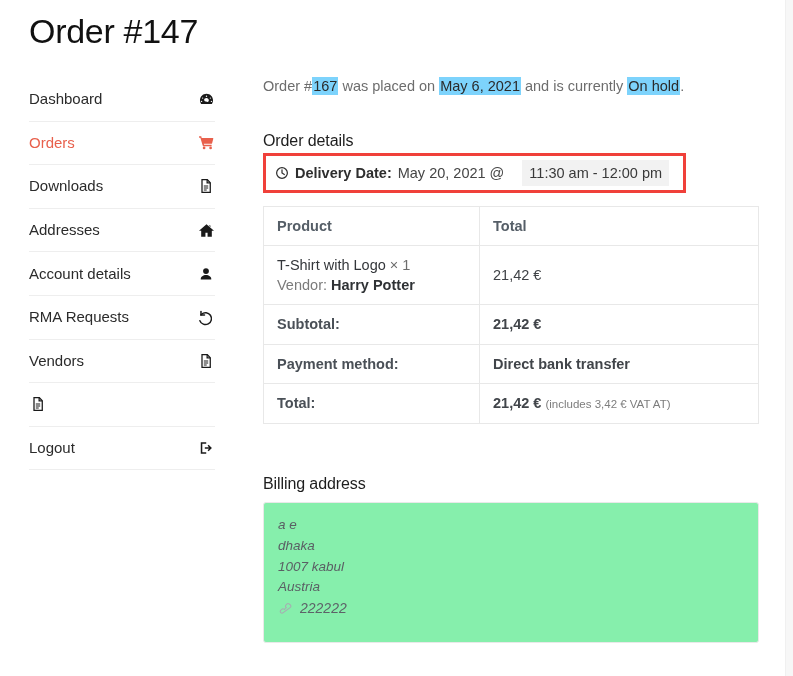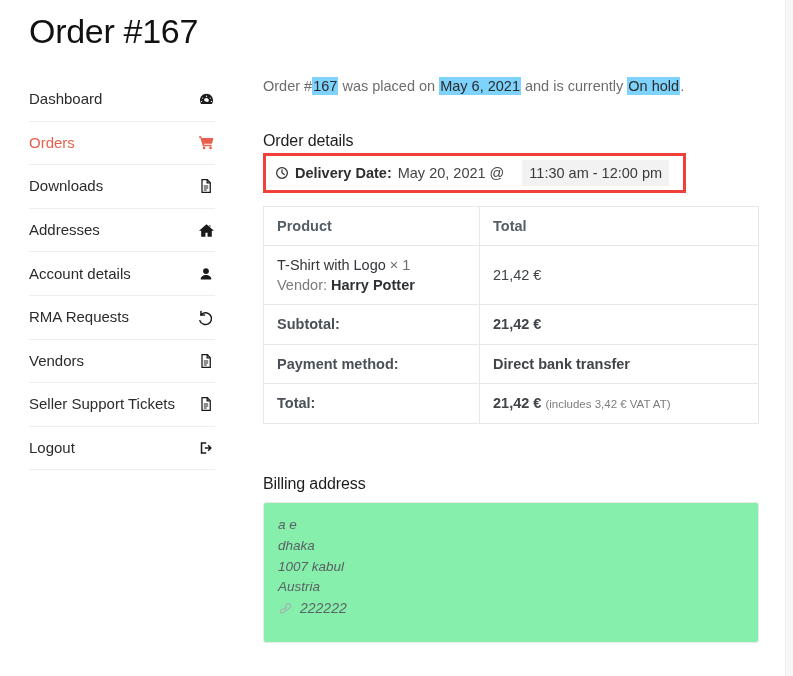--- a/index.html
+++ b/index.html
@@ -204,21 +204,21 @@
     width: 15px; height: 15px;
     color: #a7acb1;
     flex: none;
   }
 </style>
 </head>
 <body>
 
 <div id="page">
 
-  <div class="page-title">Order #167</div>
+  <div class="page-title">Order #147</div>
 
   <nav class="sidebar">
 
     <div class="nav-item">
       <span class="nav-label">Dashboard</span>
       <span class="nav-icon">
         <svg width="17" height="17" viewBox="0 0 24 24" fill="currentColor">
           <path d="M12 4C6.9 4 2.8 8.1 2.8 13.2c0 1.9.6 3.7 1.6 5.2h15.2c1-1.5 1.6-3.3 1.6-5.2C21.2 8.1 17.1 4 12 4zm0 2.4c.6 0 1 .4 1 1s-.4 1-1 1-1-.4-1-1 .4-1 1-1zM6.6 9.1c.5 0 .9.4.9.9s-.4.9-.9.9-.9-.4-.9-.9.4-.9.9-.9zm10.8 0c.5 0 .9.4.9.9s-.4.9-.9.9-.9-.4-.9-.9.4-.9.9-.9zM12 9.8c1.8 0 3.3 1.5 3.3 3.3 0 1.1-.5 2-1.3 2.6l-4.4-1.2c-.5-.6-.9-1.4-.9-2.2 0-1.5 1.5-2.5 3.3-2.5zM5.1 13.9c.5 0 .9.4.9.9s-.4.9-.9.9-.9-.4-.9-.9.4-.9.9-.9zm13.8 0c.5 0 .9.4.9.9s-.4.9-.9.9-.9-.4-.9-.9.4-.9.9-.9z"></path>
         </svg>
       </span>
@@ -281,21 +281,20 @@
       <span class="nav-icon">
         <svg width="16" height="16" viewBox="0 0 24 24" fill="none" stroke="currentColor" stroke-width="1.9">
           <path d="M6 2.6h8l4.4 4.4v14.4H6z"></path>
           <path d="M13.7 2.8v4.5h4.5"></path>
           <path d="M8.7 12h6.6M8.7 15h6.6M8.7 18h4.4" stroke-width="1.5"></path>
         </svg>
       </span>
     </div>
 
     <div class="nav-item">
-      <span class="nav-label">Seller Support Tickets</span>
       <span class="nav-icon">
         <svg width="16" height="16" viewBox="0 0 24 24" fill="none" stroke="currentColor" stroke-width="1.9">
           <path d="M6 2.6h8l4.4 4.4v14.4H6z"></path>
           <path d="M13.7 2.8v4.5h4.5"></path>
           <path d="M8.7 12h6.6M8.7 15h6.6M8.7 18h4.4" stroke-width="1.5"></path>
         </svg>
       </span>
     </div>
 
     <div class="nav-item">

